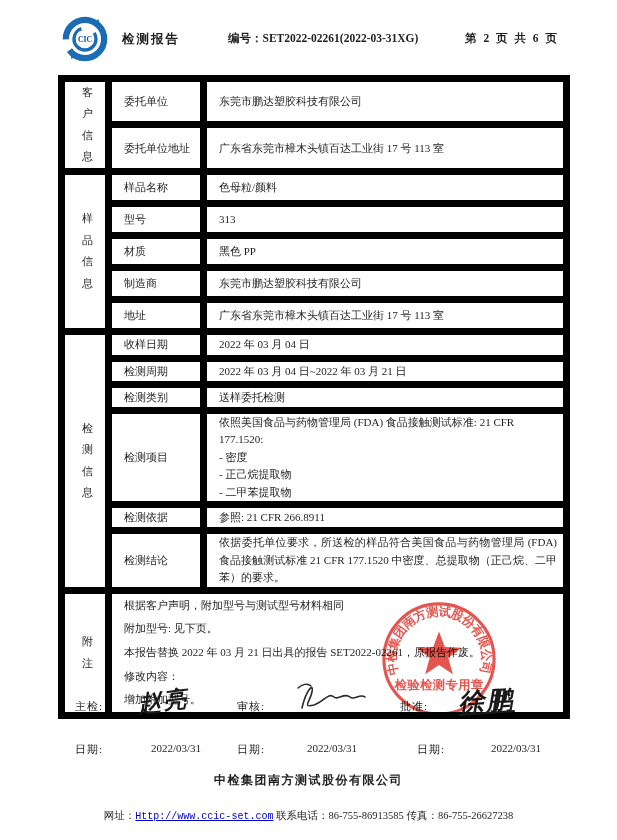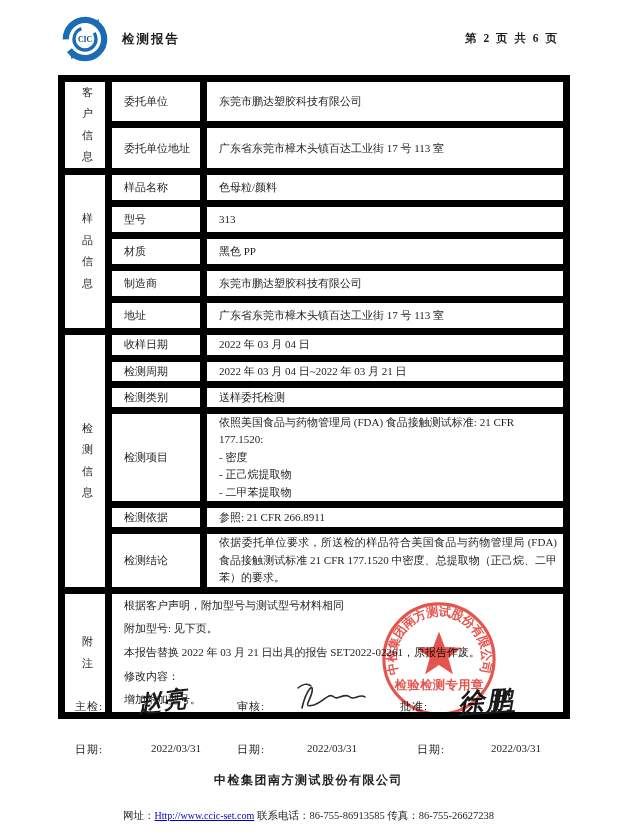--- a/index.html
+++ b/index.html
@@ -29,37 +29,38 @@
             transform:rotate(-7deg);letter-spacing:2px;color:#1a1a1a;}
   .sig-date{position:absolute;font-size:11px;text-align:center;width:72px;}
   
   .stamp{position:absolute;left:380px;top:600px;width:118px;height:118px;
          mix-blend-mode:multiply;opacity:.9;}
   
   .footer-line{position:absolute;left:0;width:617px;text-align:center;}
   .f-company{top:772px;font-size:12px;font-weight:bold;letter-spacing:1.5px;}
   .f-address{top:793px;font-size:10.5px;}
   .f-web{top:809px;font-size:10.5px;}
-  .f-url{font-family:Liberation Serif, serif;font-size:10px;
+  .f-url{font-family:Liberation Mono, monospace;font-size:10px;
          color:#0000cc;text-decoration:underline;}
 </style>
 </head>
 <body>
 
 <div id="page">
 
   <div class="header">
     <svg class="logo" viewBox="0 0 48 48">
       <circle cx="24" cy="24" r="20" fill="none" stroke="#1b6bb5" stroke-width="6.5" stroke-dasharray="100 12" stroke-dashoffset="-62"></circle>
       <polygon points="8,37 16,40 10,45" fill="#1b6bb5"></polygon>
       <polygon points="40,11 32,8 38,3" fill="#1b6bb5"></polygon>
       <circle cx="24" cy="24" r="11.5" fill="none" stroke="#1b6bb5" stroke-width="3.5" stroke-dasharray="58 15" stroke-dashoffset="8"></circle>
       <text x="24" y="27.5" text-anchor="middle" font-size="8" font-weight="bold" fill="#0d4f8b" font-family="Liberation Serif, serif">CIC</text>
     </svg>
     <div class="hdr-title">检测报告</div>
+    <div class="hdr-no">编号：SET2022-02261(2022-03-31XG)</div>
     <div class="hdr-page">第 2 页 共 6 页</div>
   </div>
 
   <table class="report">
     <colgroup>
         <col style="width:47px">
         <col style="width:95px">
         <col style="width:363px">
       </colgroup>
 

